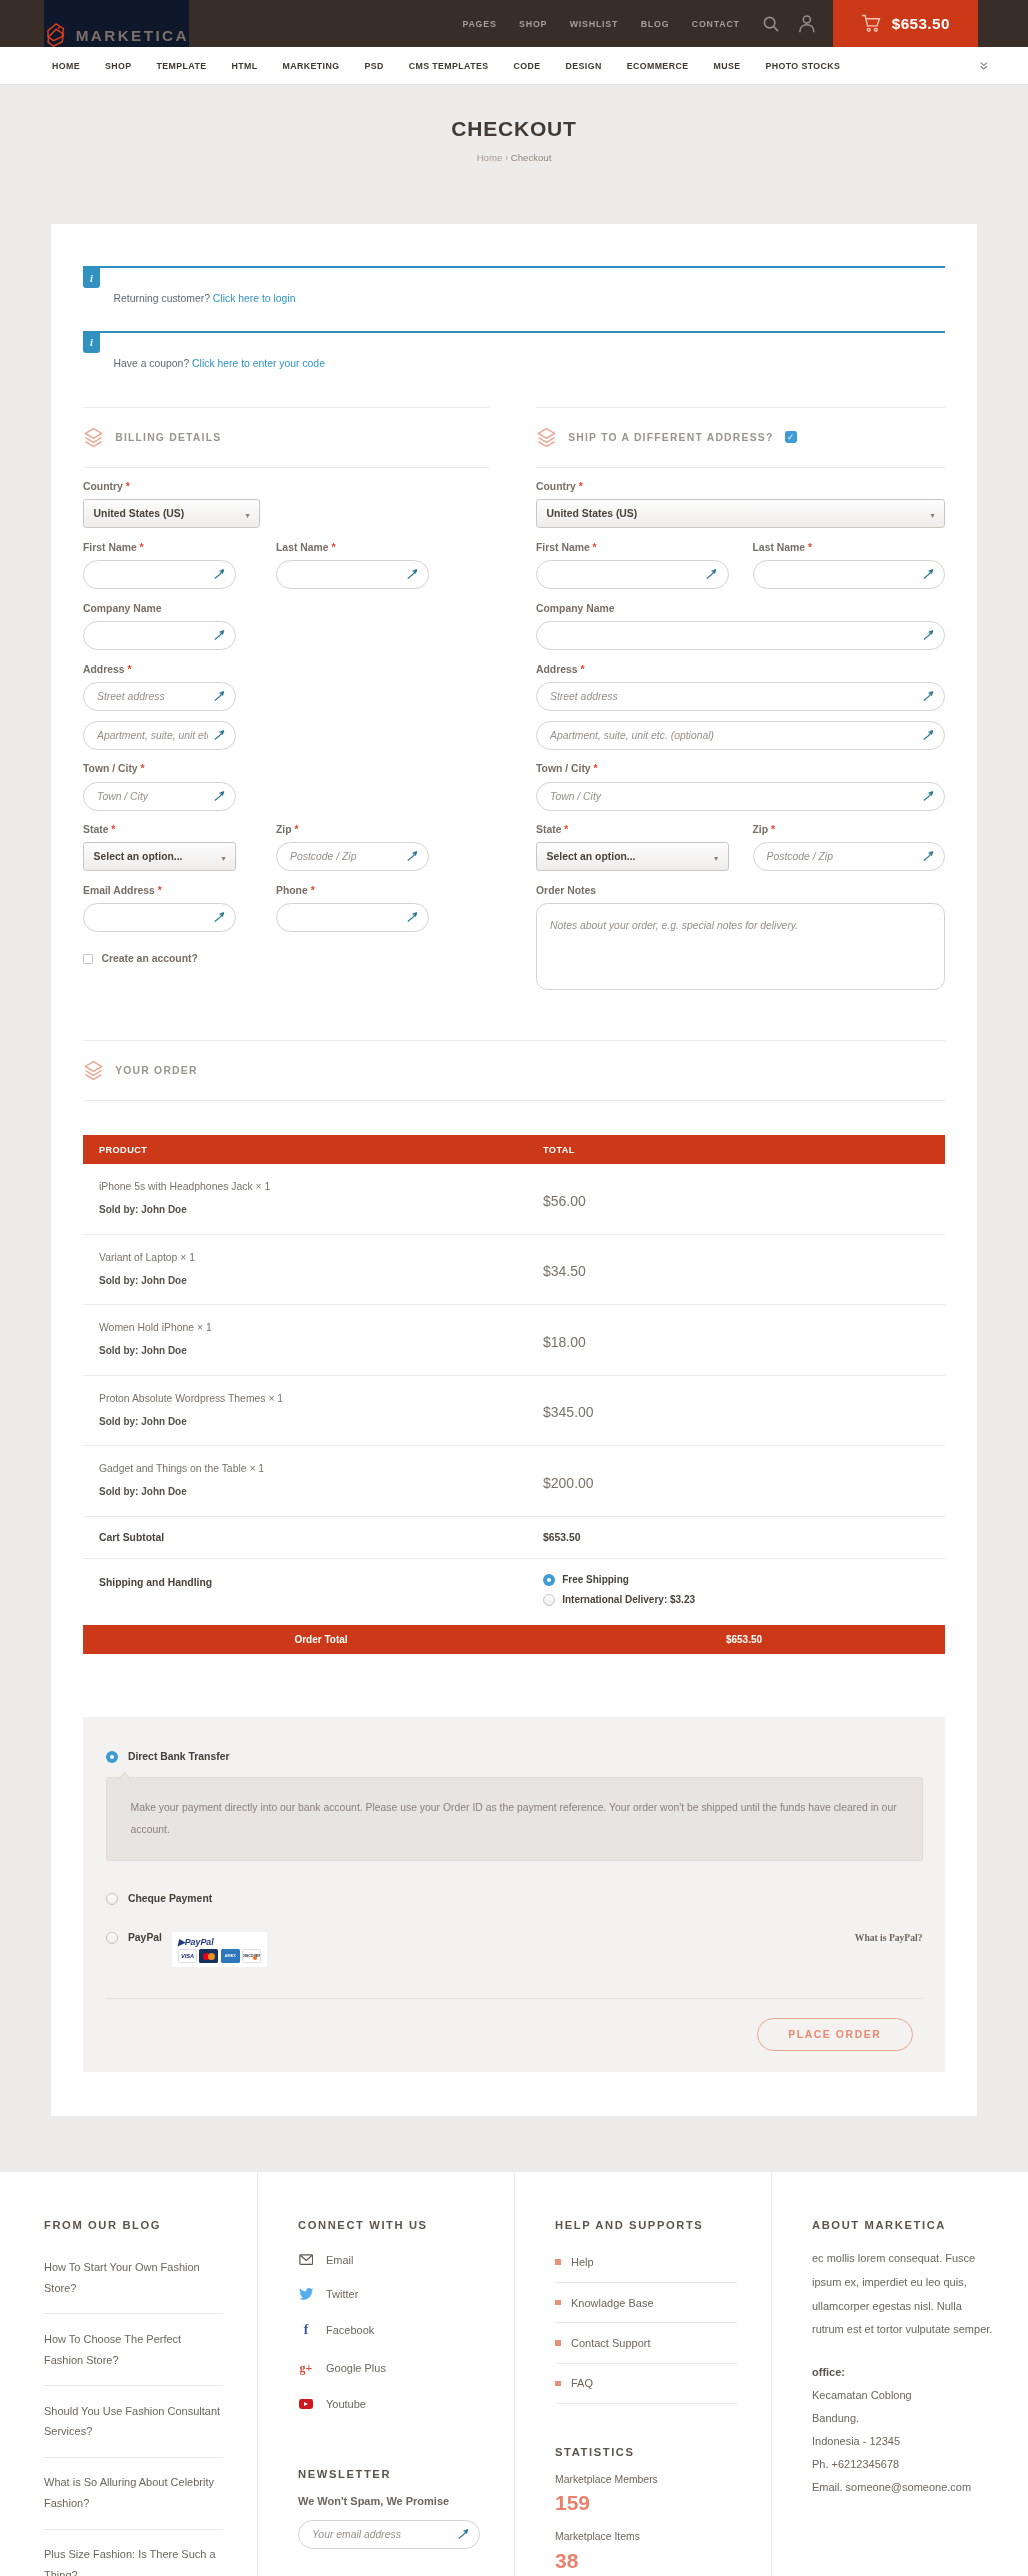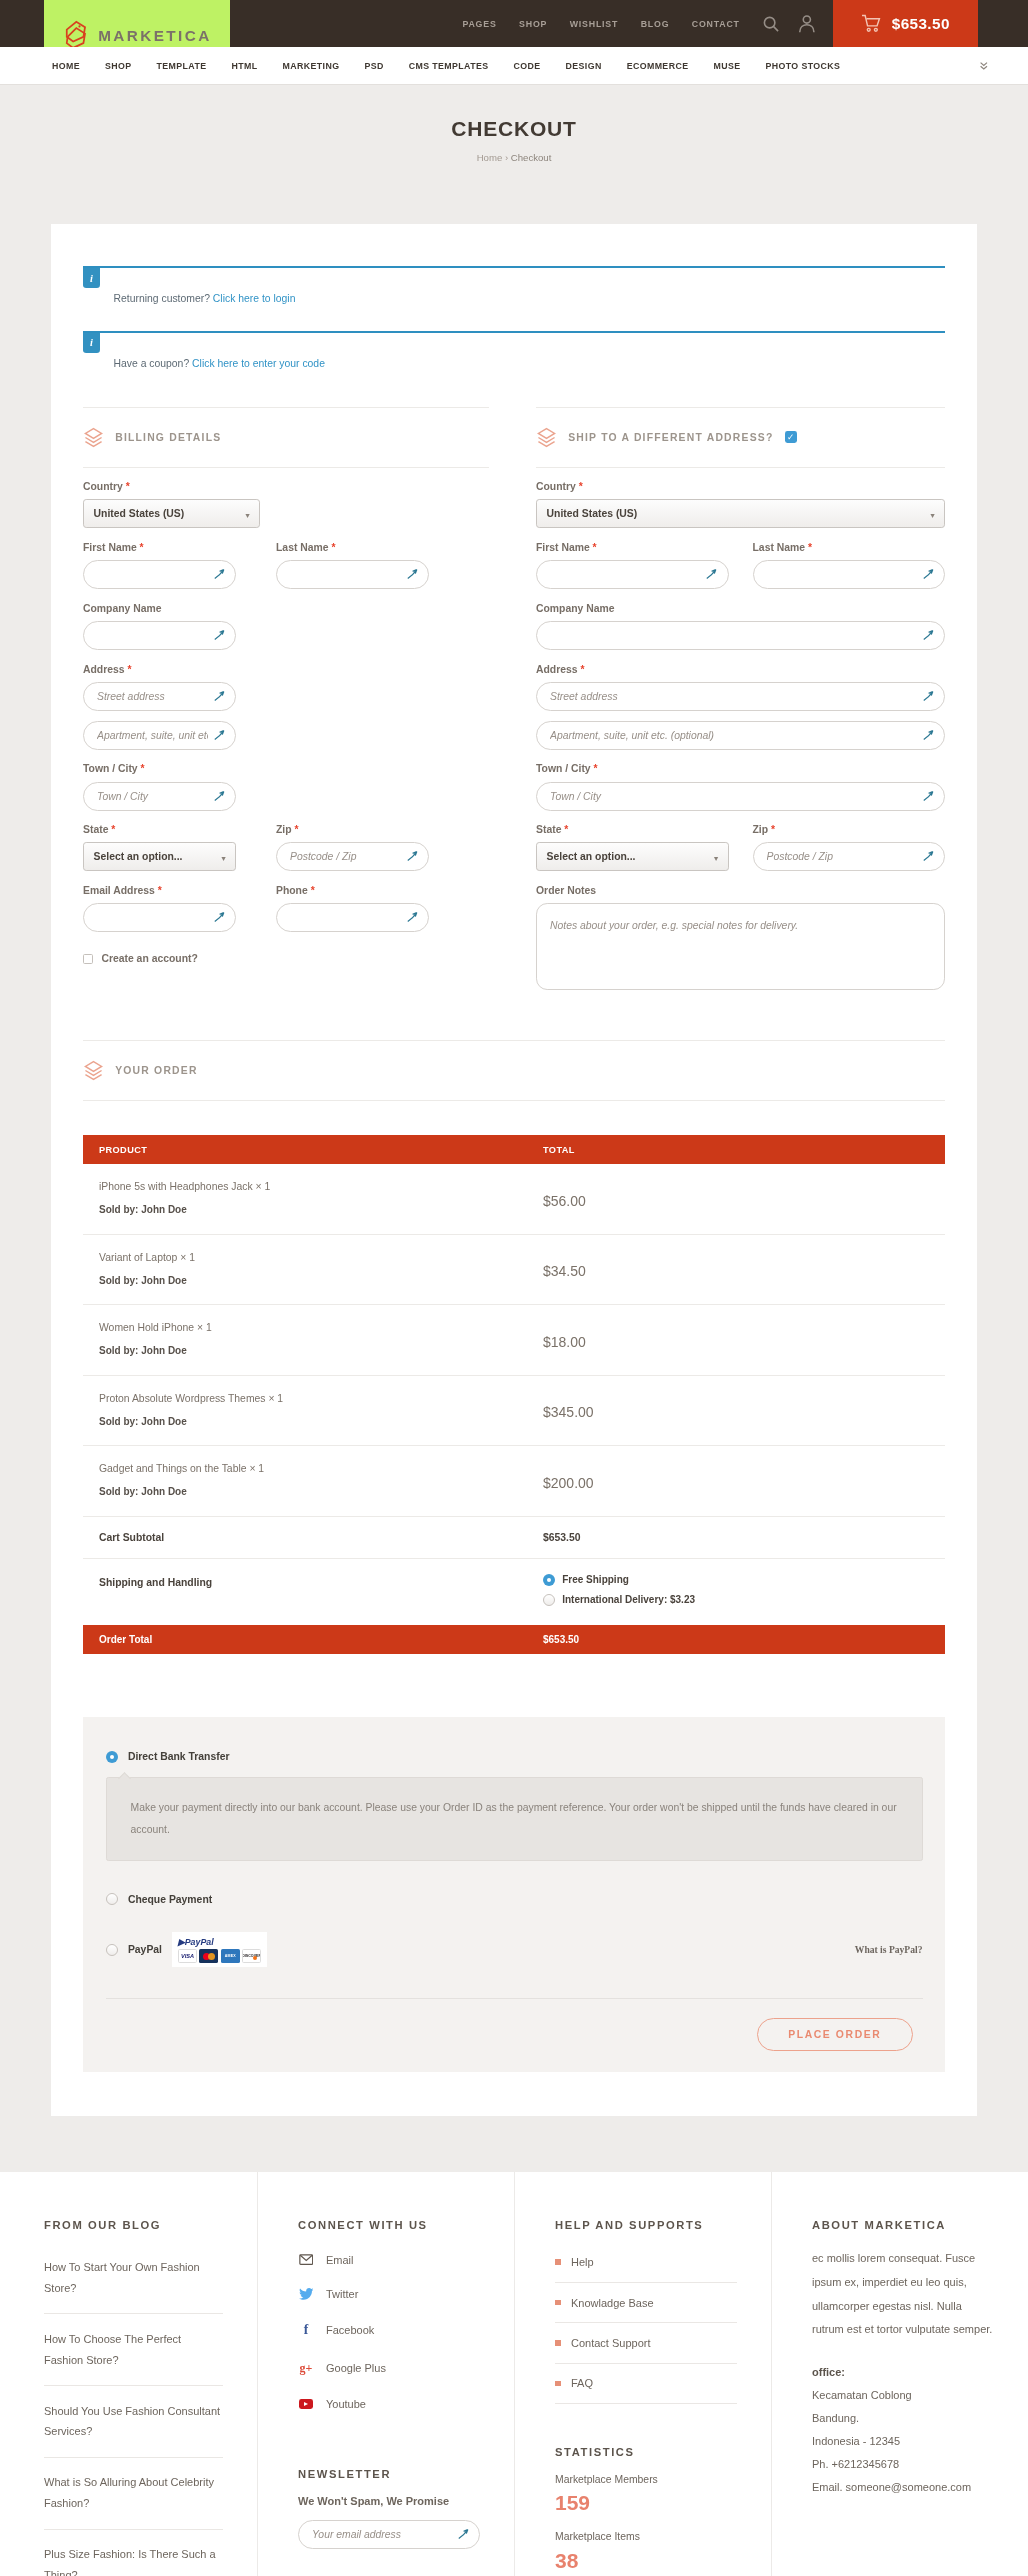--- a/index.html
+++ b/index.html
@@ -1,20 +1,20 @@
 <!DOCTYPE html>
 <html style="font-size:13px"><head>
 <meta charset="utf-8">
 <style>
   * { box-sizing: border-box; margin: 0; padding: 0; }
   body { width: 1028px; margin: 0 auto; font-family: "Liberation Sans", sans-serif; background: #fff; }
 
   
   .topbar { height: 47px; background: #382e27; position: relative; z-index: 2; }
-  .logo-box { position: absolute; left: 44px; top: 0; width: 186px; height: 72px; background: #bef264;
+  .logo-box { position: absolute; left: 44px; top: 0; width: 145px; height: 72px; background: #0f172a;
               display: flex; align-items: center; justify-content: center; gap: 8.8px; z-index: 1; }
   .brand { color: #7b7169; font-weight: bold; font-size: 15.3px; letter-spacing: 2.4px; }
   .topbar-right { position: absolute; right: 0; top: 0; height: 47px; display: flex; align-items: center; }
   .top-nav { display: flex; gap: 22.5px; margin-right: 22.5px; }
   .top-nav a { color: #a89f97; font-size: 8.8px; font-weight: bold; letter-spacing: 0.8px; text-decoration: none; }
   .hdr-ic { margin-right: 17.7px; display: flex; align-items: center; }
   .cart-btn { width: 145px; height: 47px; background: #cc3918; color: #fff; display: flex; align-items: center;
               justify-content: center; gap: 9.6px; margin-right: 50px; cursor: pointer; }
   .cart-amt { font-size: 15.3px; font-weight: bold; letter-spacing: 0.4px; }
 
@@ -86,25 +86,25 @@
   .orow .seller { font-size: 10px; font-weight: bold; color: #57504a; }
   .orow .price { font-size: 14px; color: #7a7168; padding-top: 11.2px; }
   .sumrow { display: flex; padding: 15.3px 0; border-bottom: 0.8px solid #eceae7; font-size: 10.4px; font-weight: bold; color: #4a433c; }
   .shiprow { display: flex; padding: 9.6px 0 11.2px; }
   .shiprow .lbl { font-size: 10.4px; font-weight: bold; color: #4a433c; padding-top: 8px; }
   .ship-opt { display: flex; align-items: center; gap: 7.2px; margin: 4.8px 0 8px; font-size: 10px; font-weight: bold; color: #4a433c; }
   .radio { width: 12px; height: 12px; border-radius: 50%; flex: none; cursor: pointer; position: relative; }
   .radio.on { background: #3e9bd4; }
   .radio.on::after { content: ""; position: absolute; left: 4px; top: 4px; width: 4px; height: 4px; background: #fff; border-radius: 50%; }
   .radio.off { background: linear-gradient(#fff,#efedeb); border: 0.8px solid #c6c1bc; }
-  .totalbar { display: flex; align-items: center; background: #cc3918; height: 29px; color: #fff; font-size: 10px; font-weight: bold; }
+  .totalbar { display: flex; align-items: center; background: #cc3918; height: 29px; color: #fff; font-size: 10px; font-weight: bold; text-align: center; }
 
   
   .paybox { margin-top: 63px; background: #f4f2f0; padding: 34px 22.5px 0; }
-  .pm-row { display: flex; align-items: center; gap: 10.4px; }
+  .pm-row { display: flex; align-items: flex-start; gap: 10.4px; }
   .pm-label { font-size: 10.4px; font-weight: bold; color: #44403a; }
   .pm-desc { margin: 14.5px 0 32px; background: #e7e4e1; border: 0.8px solid #dedad6; border-radius: 2.4px;
              padding: 19px 24px; color: #8a837c; font-size: 10.4px; line-height: 2.1; position: relative; }
   .pm-desc::before { content: ""; position: absolute; top: -4.8px; left: 13px; width: 8px; height: 8px;
              background: #e7e4e1; border-left: 0.8px solid #dedad6; border-top: 0.8px solid #dedad6; transform: rotate(45deg); }
   .pm-gap { margin-bottom: 27px; }
   .pp-mark { background: #fff; padding: 4.8px 5.6px 4px; margin-left: 0; display: inline-block; }
   .pp-word { font-size: 8.8px; font-weight: bold; font-style: italic; color: #253b80; display: block; margin-bottom: 2.4px; }
   .cc-row { display: flex; gap: 2.4px; }
   .cc { width: 19px; height: 13.7px; border-radius: 1.6px; display: flex; align-items: center; justify-content: center; overflow: hidden; position: relative; }

